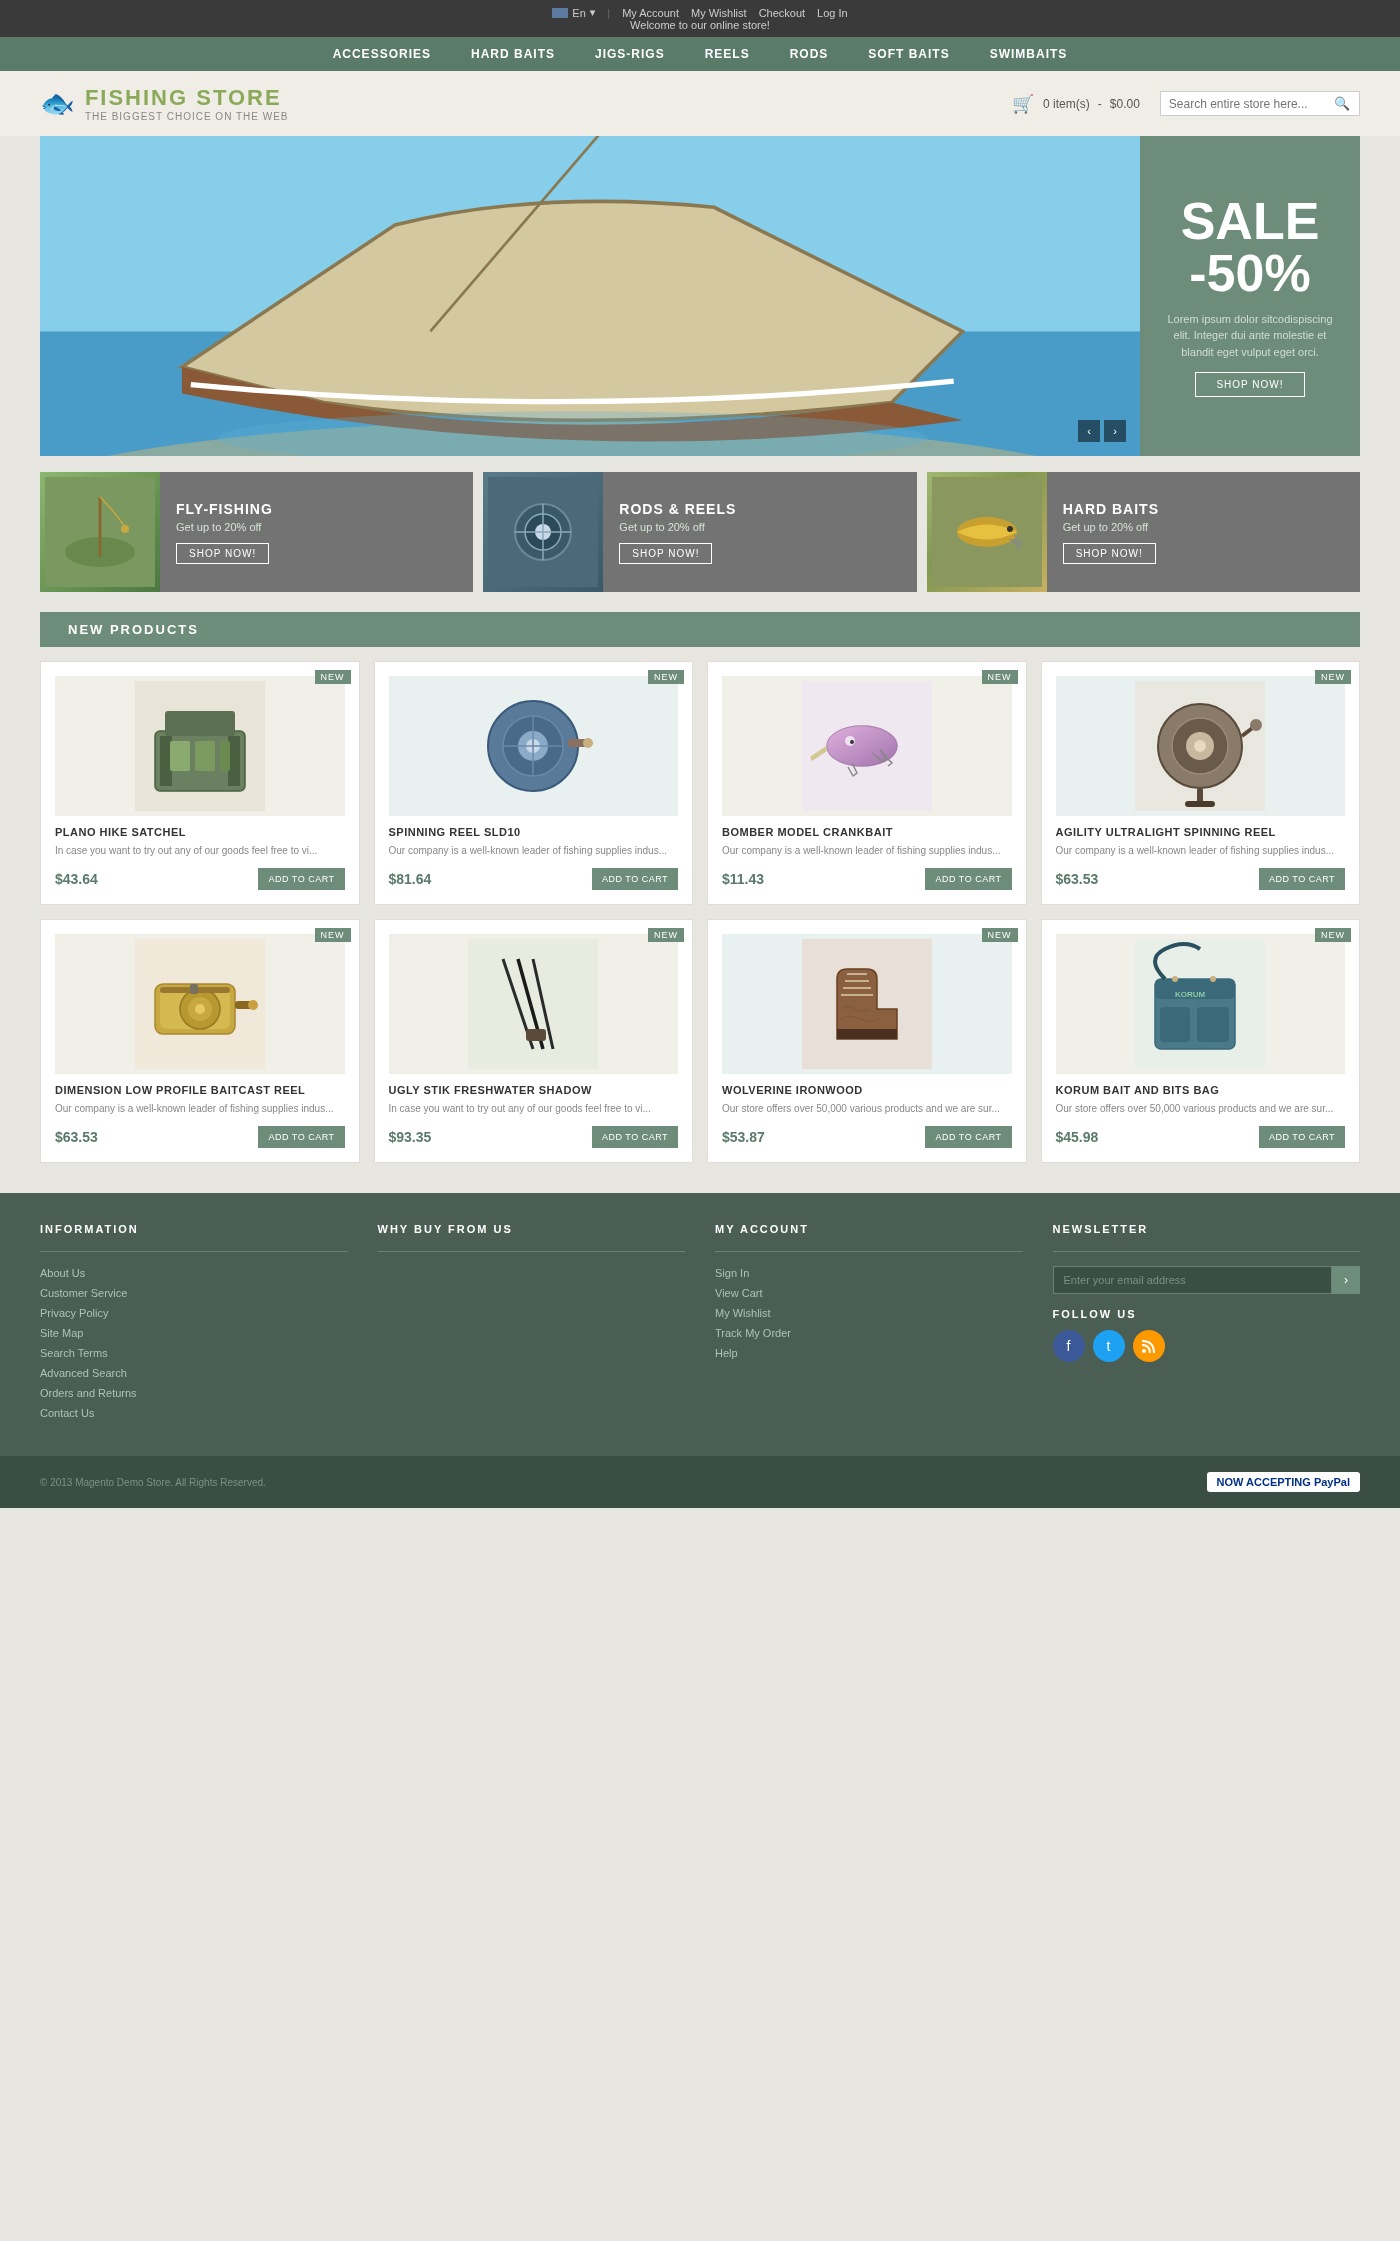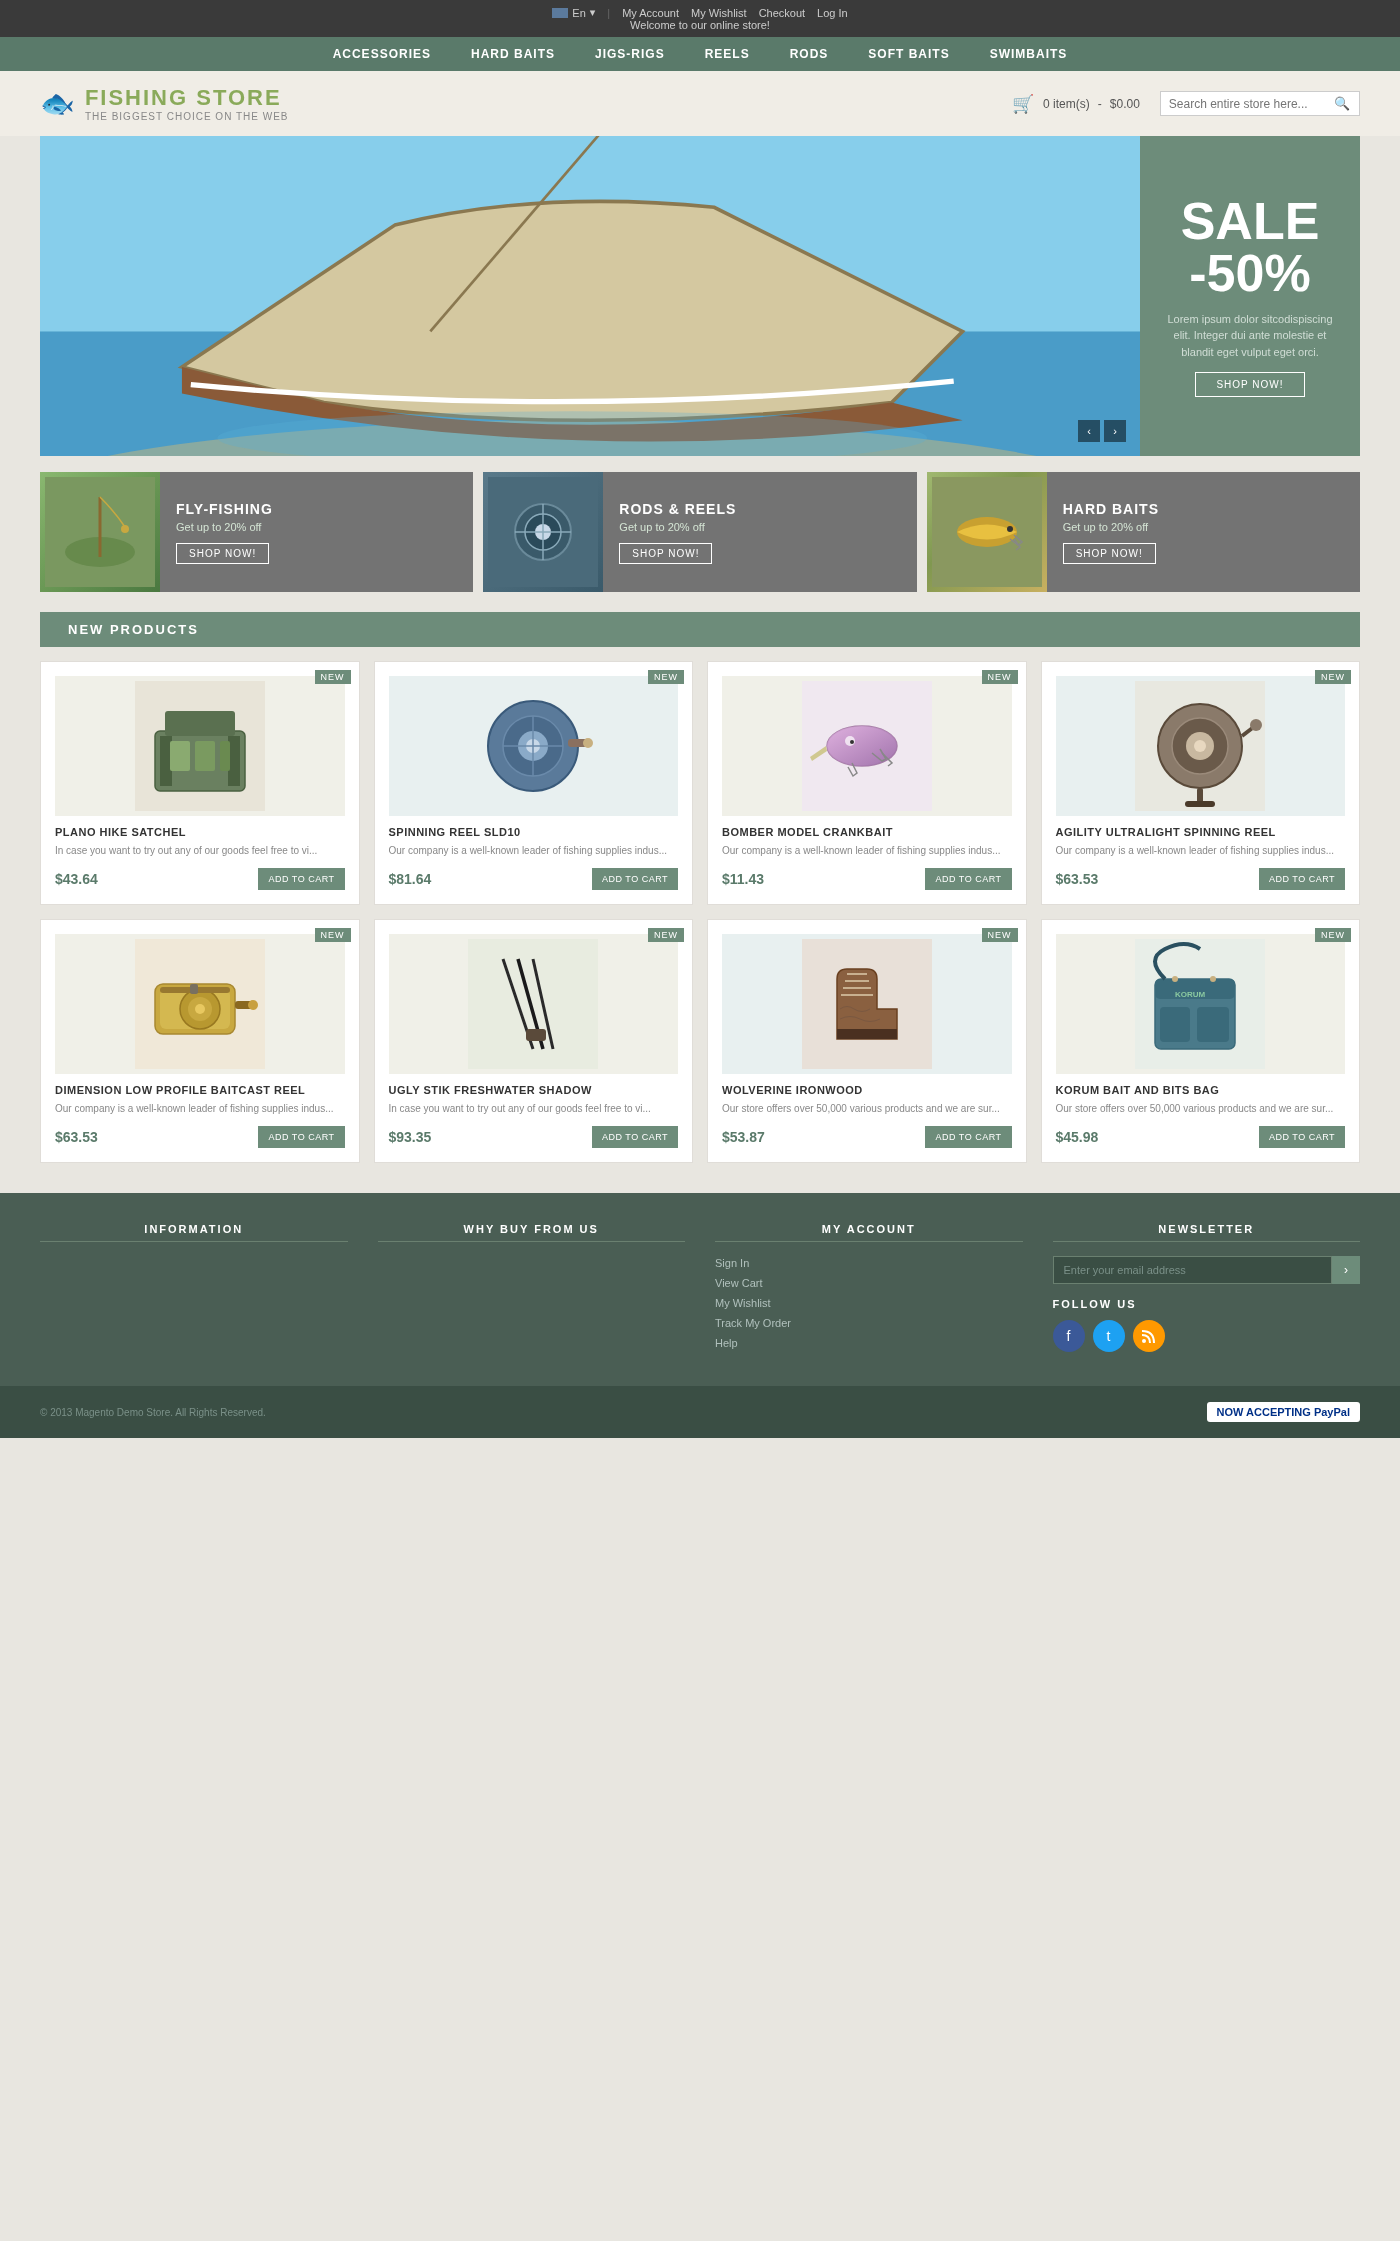--- a/index.html
+++ b/index.html
@@ -66,21 +66,21 @@
     .new-badge { position: absolute; top: 8px; right: 8px; background: #6d8c7a; color: #fff; font-size: 9px; padding: 2px 6px; text-transform: uppercase; letter-spacing: 1px; }
     .product-image { height: 140px; display: flex; align-items: center; justify-content: center; margin-bottom: 10px; font-size: 60px; overflow: hidden; }
     .product-name { font-size: 11px; font-weight: bold; color: #333; text-transform: uppercase; margin-bottom: 6px; letter-spacing: 0.5px; }
     .product-desc { font-size: 10px; color: #888; line-height: 1.4; margin-bottom: 10px; }
     .product-footer { display: flex; align-items: center; justify-content: space-between; }
     .product-price { font-size: 14px; font-weight: bold; color: #5a7a6a; }
     .add-to-cart-btn { background: #6d8c7a; color: #fff; border: none; padding: 6px 10px; font-size: 9px; cursor: pointer; text-transform: uppercase; letter-spacing: 0.5px; white-space: nowrap; }
 
     
     .site-footer { background: #4a5e54; margin-top: 30px; padding: 30px 40px; display: grid; grid-template-columns: 1fr 1fr 1fr 1fr; gap: 30px; color: #c0ccc8; }
-    .footer-section-title { color: #fff; font-size: 11px; font-weight: bold; letter-spacing: 2px; text-transform: uppercase; margin-bottom: 14px; border-bottom: 1px solid #6a8070; padding-bottom: 6px; text-align: center; }
+    .footer-section-title { color: #fff; font-size: 11px; font-weight: bold; letter-spacing: 2px; text-transform: uppercase; margin-bottom: 14px; border-bottom: 1px solid #6a8070; padding-bottom: 16px; }
     .footer-links { list-style: none; }
     .footer-links li { margin-bottom: 6px; }
     .footer-links li a { color: #b0c0bc; text-decoration: none; font-size: 11px; }
     .newsletter-input-area { display: flex; margin-bottom: 14px; }
     .newsletter-input { flex: 1; background: #3a4e44; border: 1px solid #6a8070; color: #c0ccc8; padding: 7px 10px; font-size: 11px; outline: none; }
     .newsletter-input::placeholder { color: #7a9088; }
     .newsletter-submit { background: #6d8c7a; border: none; color: #fff; padding: 7px 12px; cursor: pointer; font-size: 12px; }
     .follow-us-title { color: #fff; font-size: 11px; font-weight: bold; letter-spacing: 2px; text-transform: uppercase; margin-bottom: 10px; }
     .social-icons { display: flex; gap: 8px; }
     .social-icon { width: 32px; height: 32px; border-radius: 50%; display: flex; align-items: center; justify-content: center; font-size: 14px; cursor: pointer; color: #fff; }
@@ -465,20 +465,30 @@
       </div>
     </div>
 
   </div>
 </div>
 
 <footer class="site-footer">
 
   <div class="footer-col">
     <div class="footer-section-title">INFORMATION</div>
+    <ul class="footer-links">
+      <li><a href="#">About Us</a></li>
+      <li><a href="#">Customer Service</a></li>
+      <li><a href="#">Privacy Policy</a></li>
+      <li><a href="#">Site Map</a></li>
+      <li><a href="#">Search Terms</a></li>
+      <li><a href="#">Advanced Search</a></li>
+      <li><a href="#">Orders and Returns</a></li>
+      <li><a href="#">Contact Us</a></li>
+    </ul>
   </div>
 
   <div class="footer-col">
     <div class="footer-section-title">WHY BUY FROM US</div>
   </div>
 
   <div class="footer-col">
     <div class="footer-section-title">MY ACCOUNT</div>
     <ul class="footer-links">
       <li><a href="#">Sign In</a></li>

